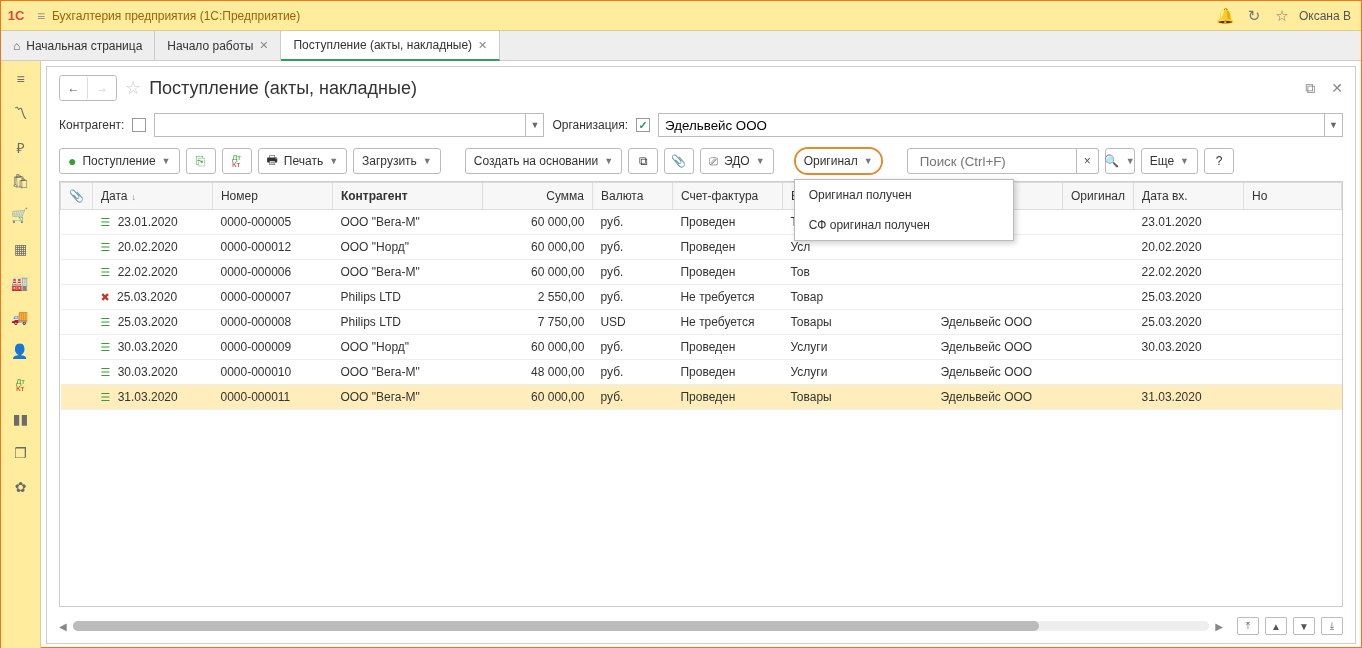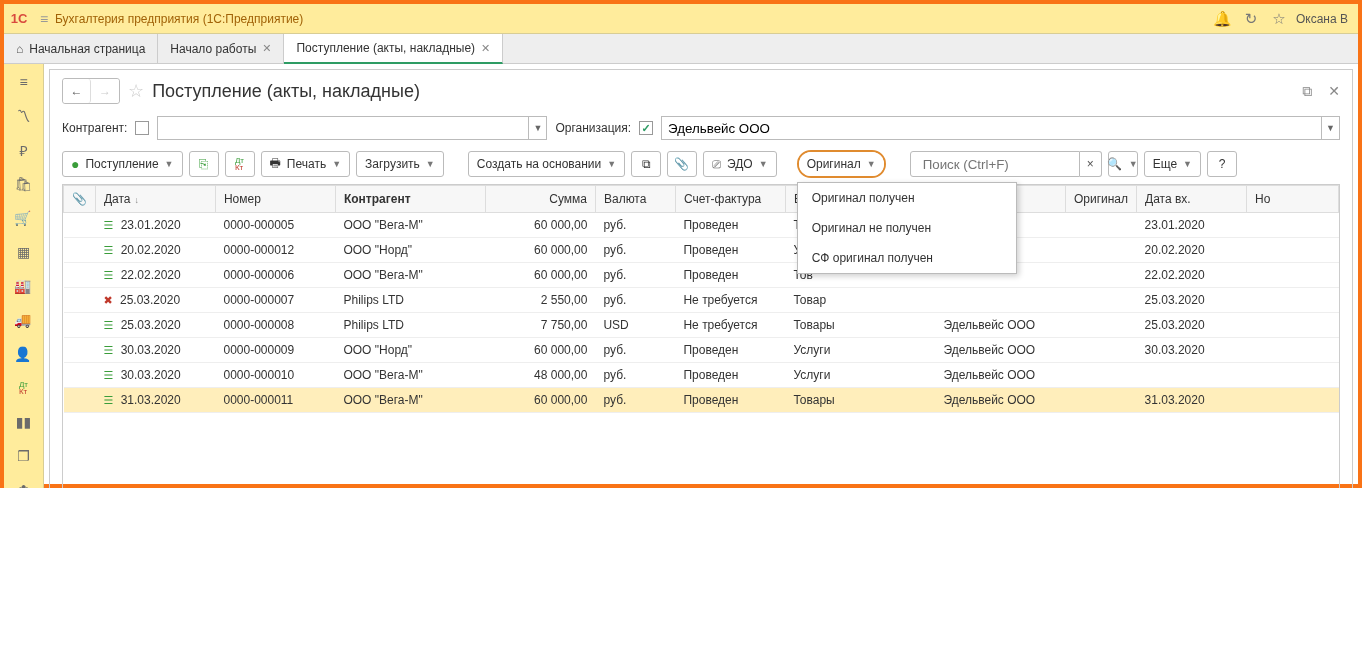--- a/index.html
+++ b/index.html
@@ -1,17 +1,17 @@
 <!DOCTYPE html>
 <html><head>
 <meta charset="utf-8">
 <style>
   html,body{margin:0;padding:0;font-family:Arial,sans-serif;font-size:12px;color:#333;background:#fff;}
   *{box-sizing:border-box;}
-  .frame{width:1362px;height:488px;border:4px solid #f97316;margin:0 auto;position:relative;background:#fff;}
+  .frame{width:1362px;height:648px;border:1px solid #f97316;margin:0 auto;position:relative;background:#fff;}
   
   .titlebar{height:30px;background:#ffec9c;display:flex;align-items:center;border-bottom:1px solid #d8cd95;}
   .logo{width:30px;height:28px;display:flex;align-items:center;justify-content:center;color:#d94a3e;font-weight:bold;font-size:13px;}
   .burger{width:20px;height:28px;display:flex;align-items:center;justify-content:center;color:#999;font-size:14px;cursor:pointer;}
   .title-text{margin-left:1px;color:#a16207;text-align:right;}
   .title-spacer{flex:1;}
   .title-icon{width:22px;height:22px;display:flex;align-items:center;justify-content:center;color:#777;font-size:15px;margin-right:6px;cursor:pointer;border-radius:3px;}
   .user{margin-right:10px;color:#555;}
   
   .tabstrip{height:30px;background:#eee;display:flex;align-items:stretch;border-bottom:1px solid #ccc;}
@@ -196,21 +196,20 @@
         <div style="width:8px;"></div>
         <div style="position:relative;">
           <div class="ring">
             <div class="btn">
               <span>Оригинал</span>
               <span class="caret">▼</span>
             </div>
           </div>
           <div class="menu" id="original-menu">
               <div class="menu-item">Оригинал получен</div>
-              <div class="menu-item">Оригинал не получен</div>
               <div class="menu-item">СФ оригинал получен</div>
             </div>
         </div>
         <div style="width:12px;"></div>
         <div class="search-wrap">
           <input class="search-input" placeholder="Поиск (Ctrl+F)" style="">
           <div class="search-clear">×</div>
         </div>
         <div class="btn icon-only">
             <span style="color:#2962c4;">🔍</span>

